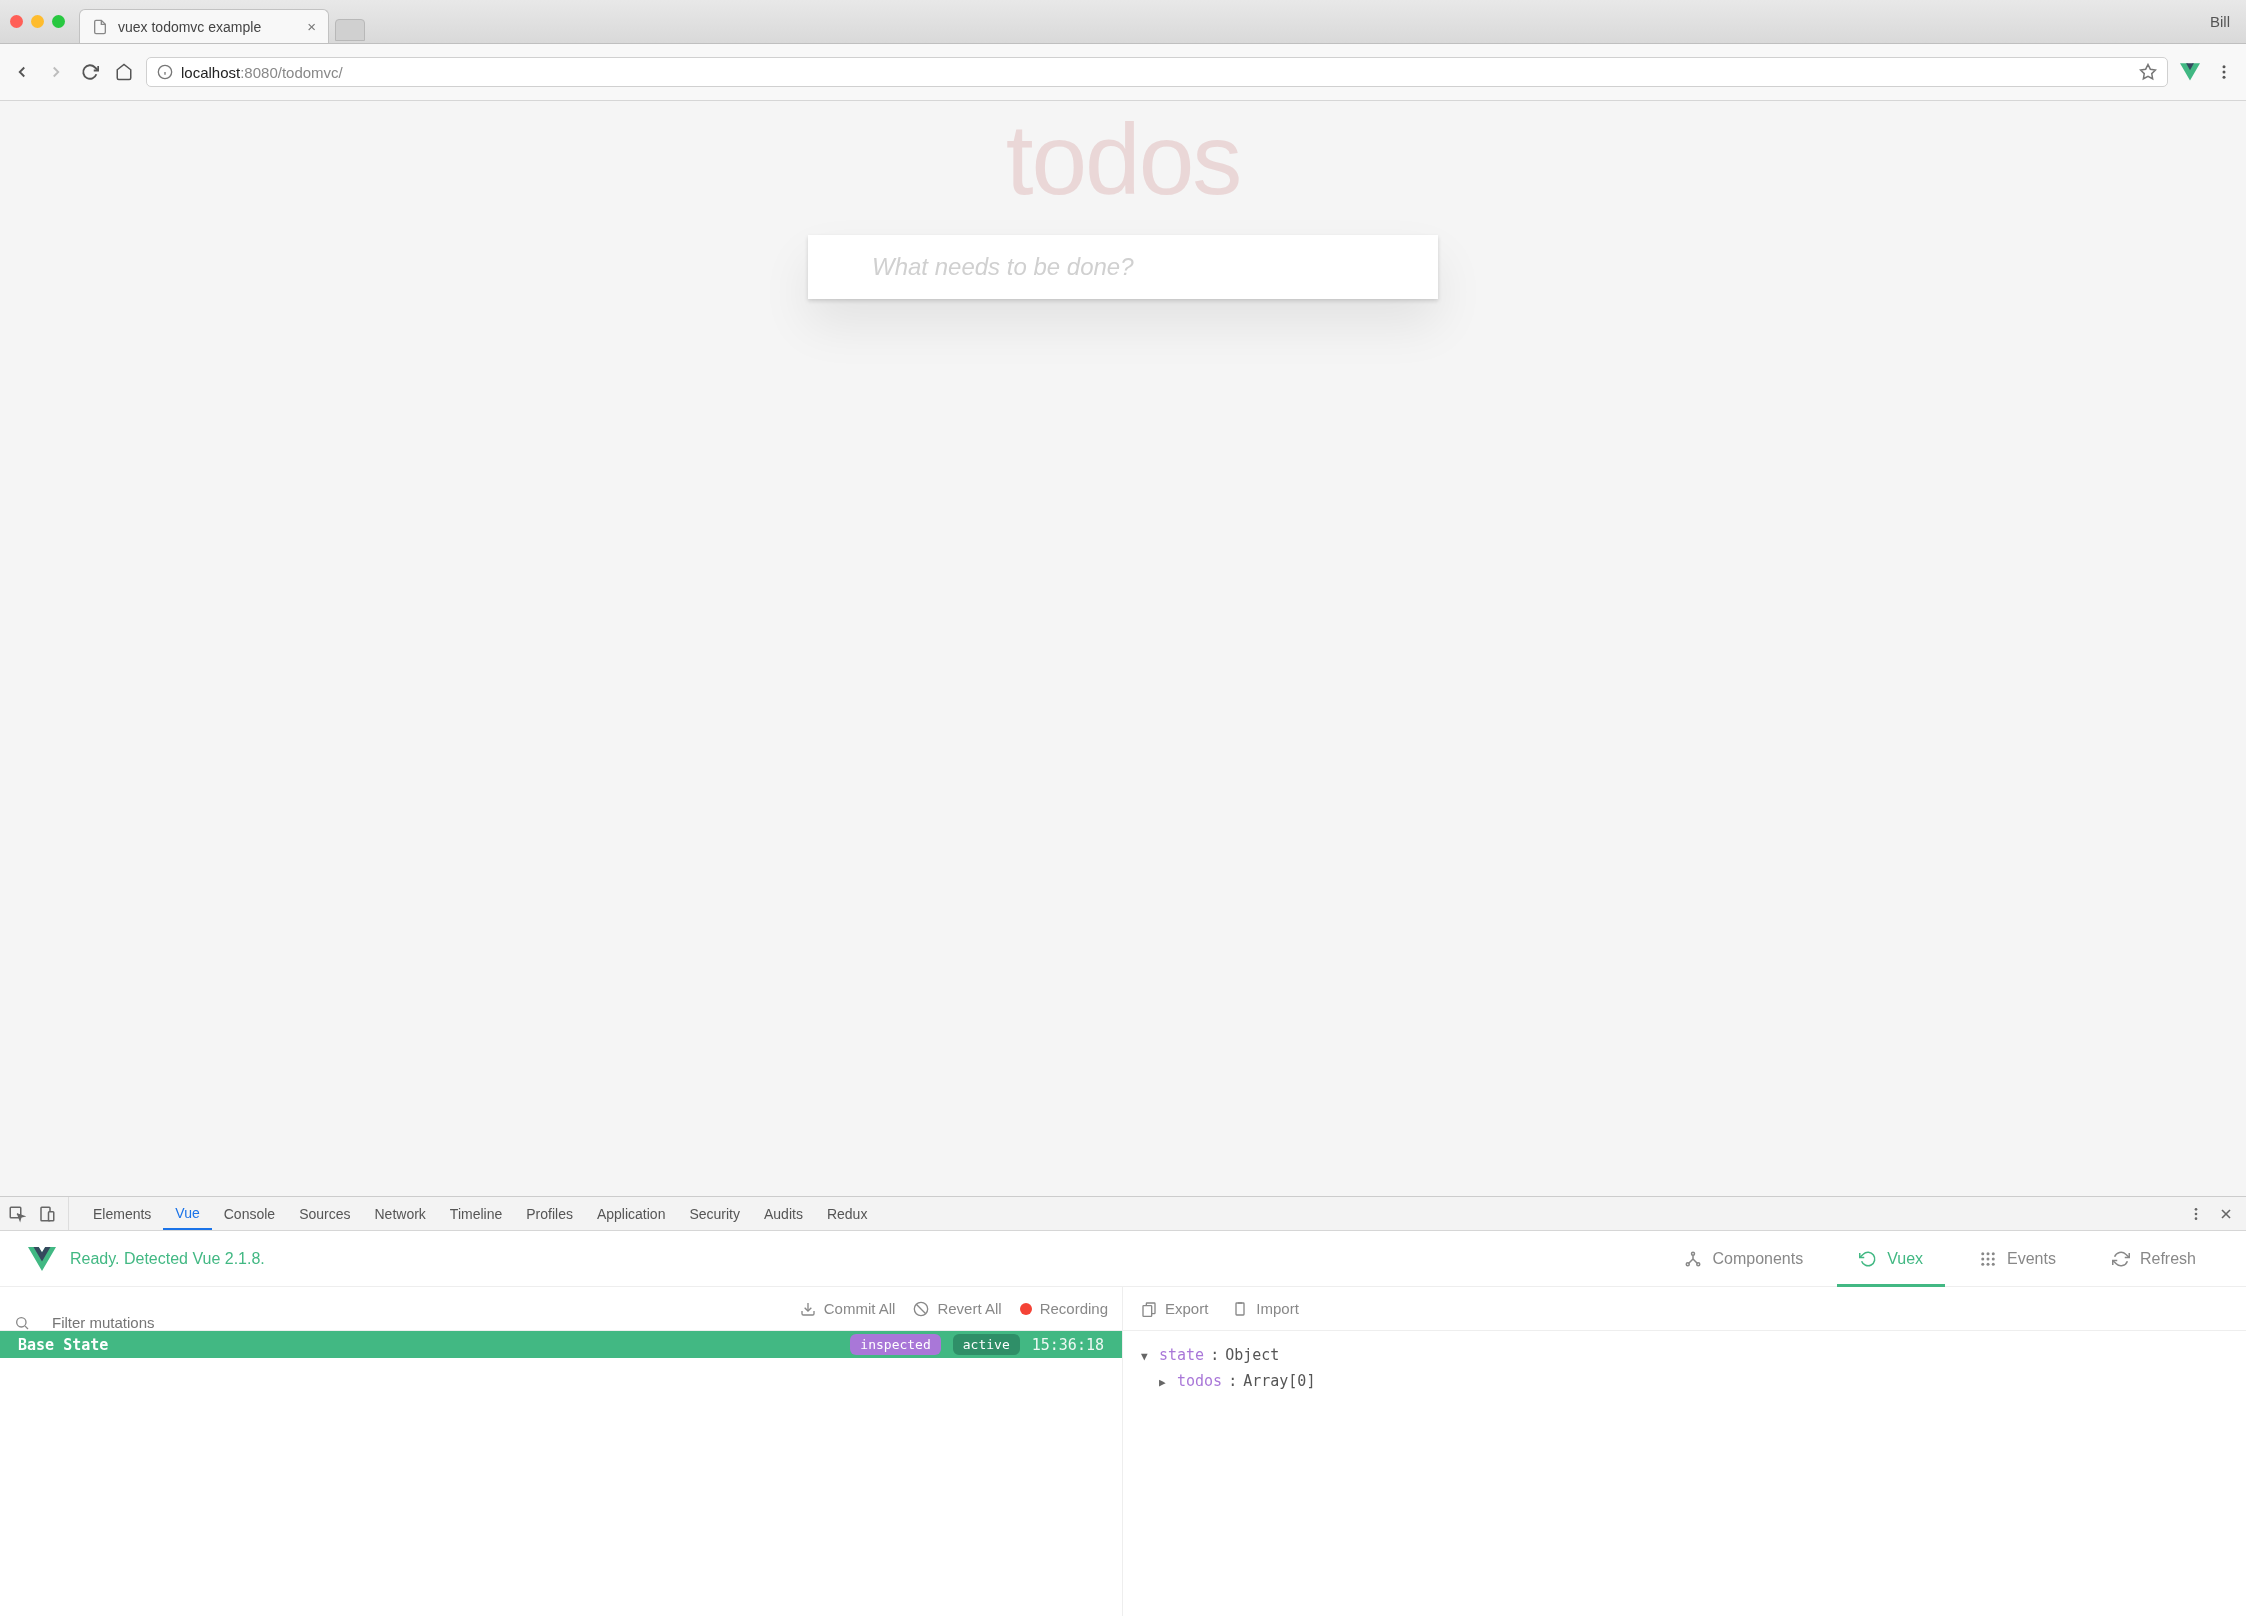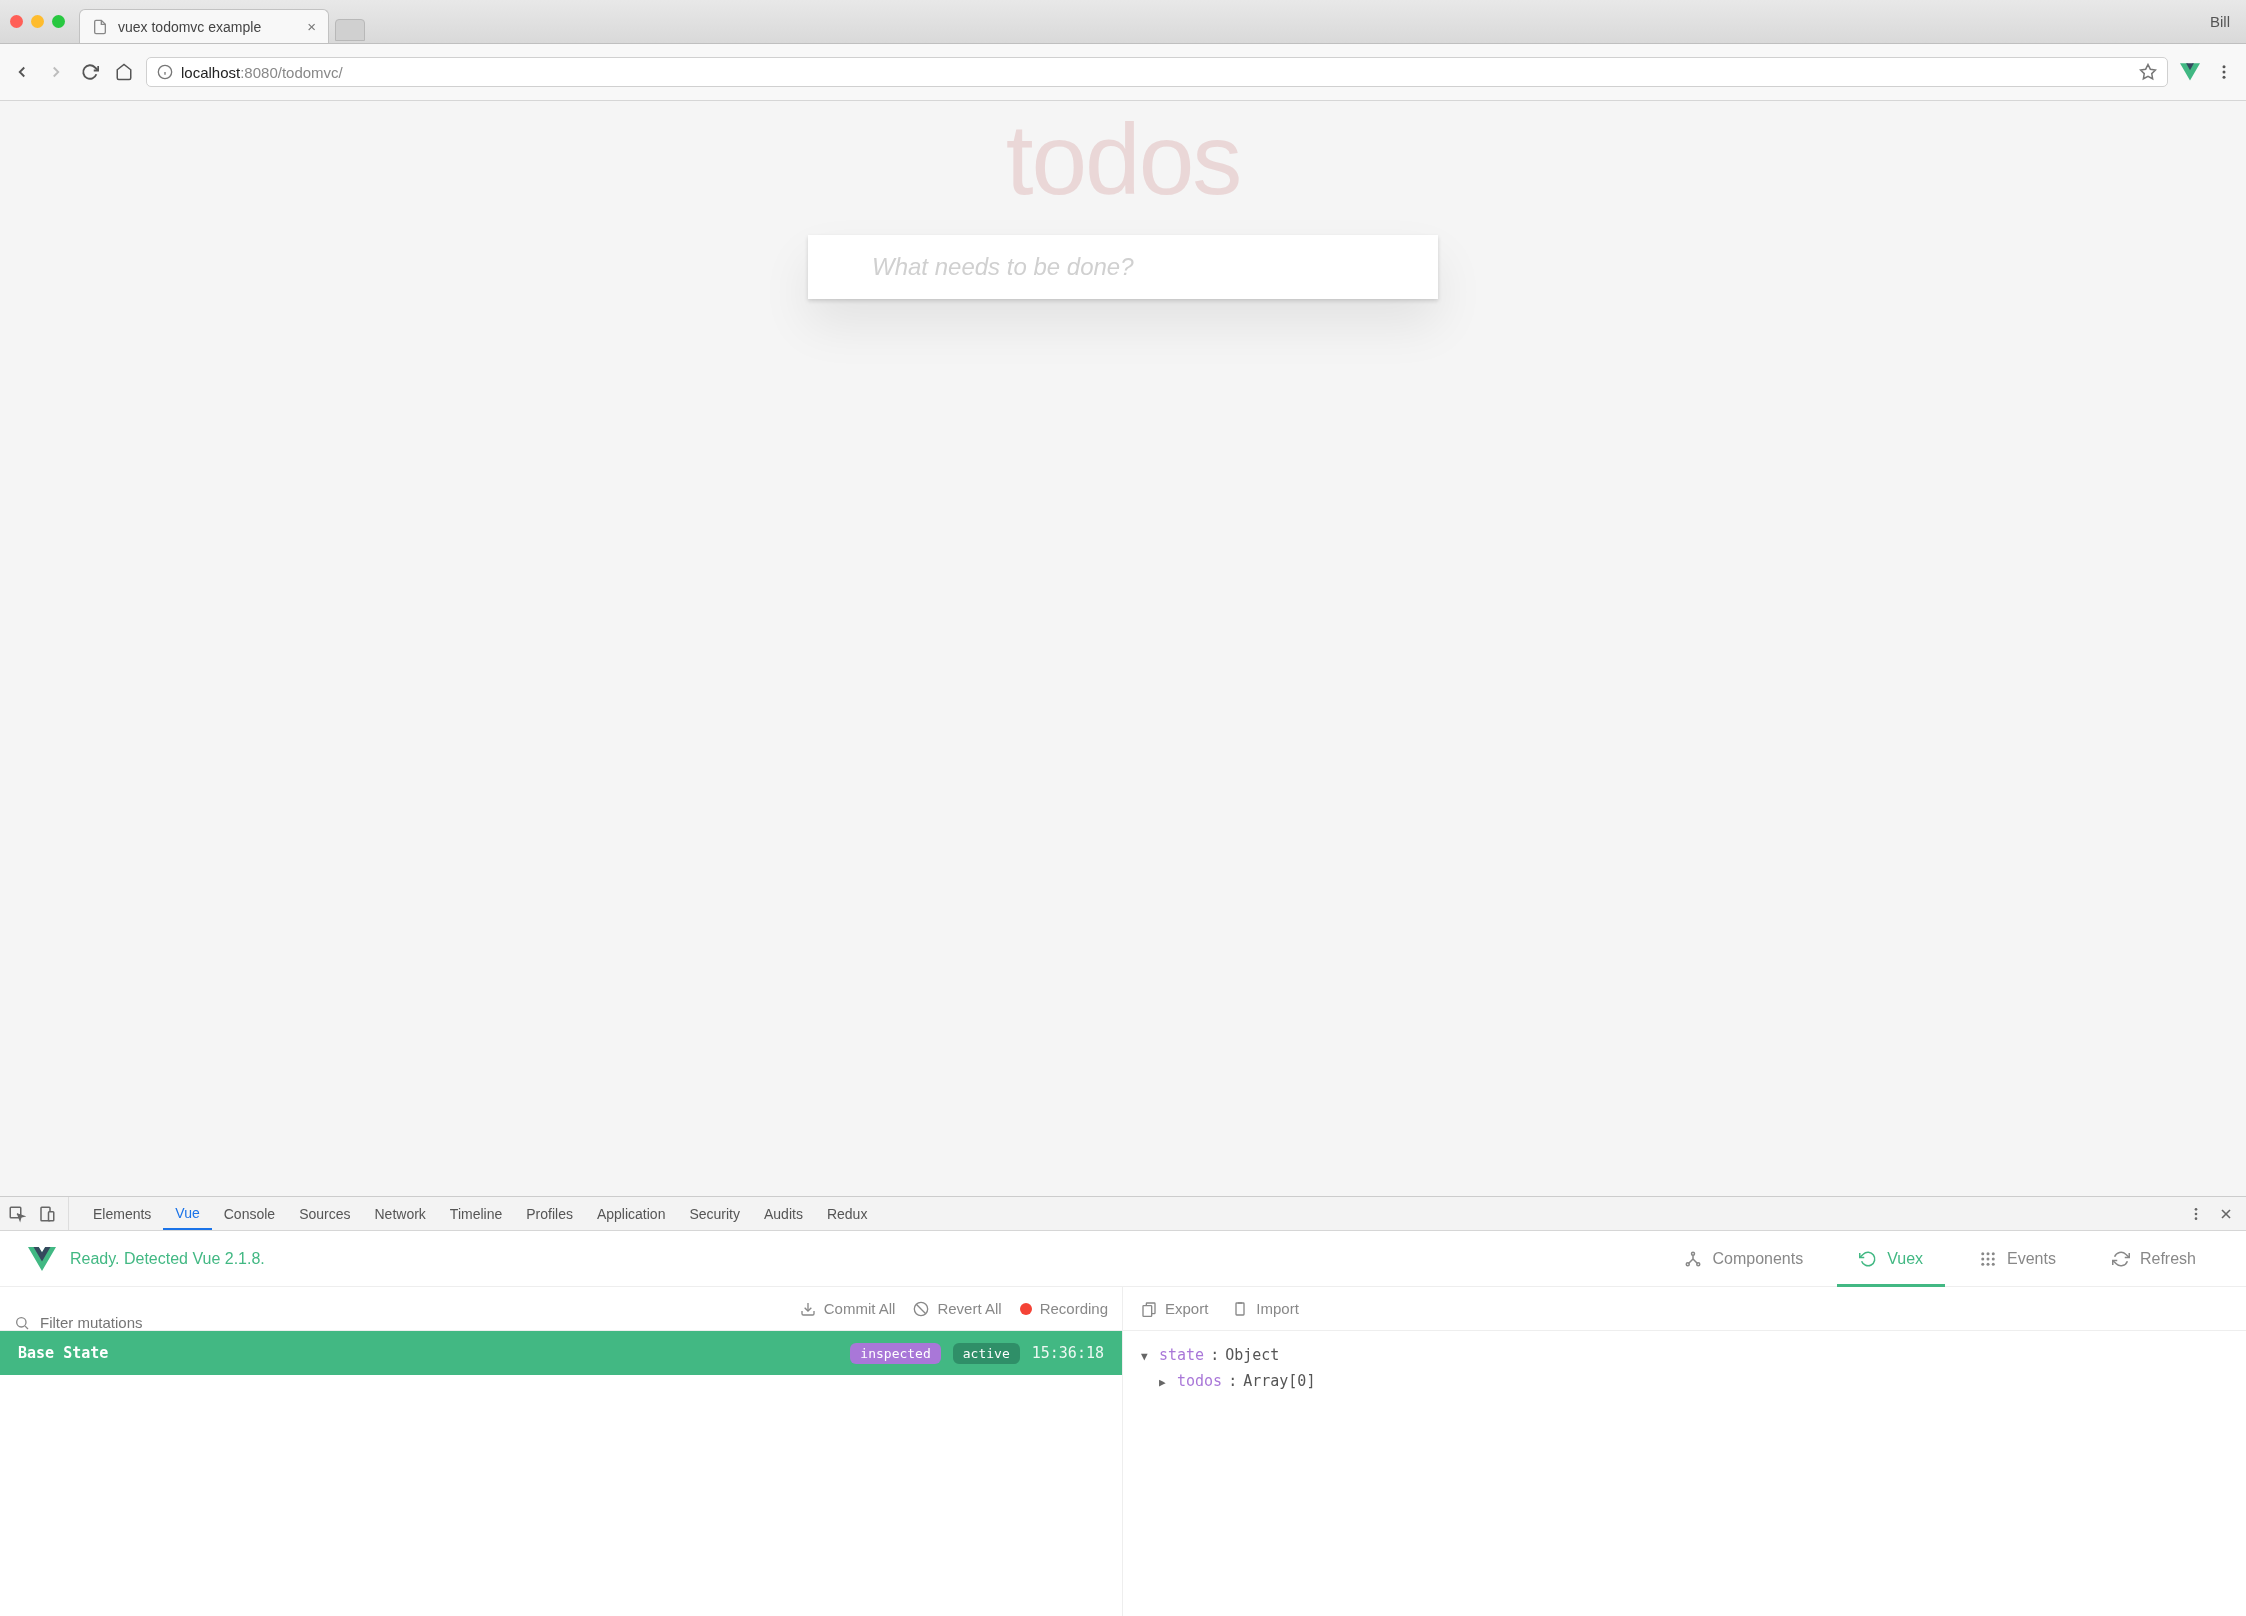--- a/index.html
+++ b/index.html
@@ -49,26 +49,26 @@
   .vue-logo svg { width:28px;height:28px; }
   .vue-status { color:#42b883; font-size:16px; }
   .vue-nav { margin-left:auto; display:flex; align-items:stretch; height:100%; gap:12px; }
   .vue-nav-item { display:flex; align-items:center; gap:10px; padding:0 22px; color:#888; font-size:16px; cursor:pointer; position:relative; }
   .vue-nav-item.active { color:#42b883; }
   .vue-nav-item.active::after { content:""; position:absolute; left:0;right:0;bottom:-1px; height:3px; background:#42b883; }
 
   .vue-body { flex:1; display:flex; min-height:0; }
   .mut-panel { width:50%; border-right:1px solid #eee; display:flex; flex-direction:column; }
   .mut-toolbar { height:44px; border-bottom:1px solid #eee; display:flex; align-items:center; padding:0 14px; gap:18px; color:#888; font-size:15px; }
-  .mut-toolbar .filter { flex:1; display:flex; align-items:center; gap:10px;margin-top:28px; }
+  .mut-toolbar .filter { flex:1; display:flex; align-items:center; gap:22px;margin-top:28px; }
   .mut-toolbar input { border:none; outline:none; font-size:15px; color:#555; background:transparent; width:100%; }
   .mut-toolbar .tb-btn { display:flex; align-items:center; gap:8px; cursor:pointer; }
   .rec-dot { width:12px;height:12px;border-radius:50%; background:#f44336; }
 
-  .mut-row { height:44px; background:#42b883; color:#fff; display:flex; align-items:center; padding:0 18px; gap:12px; font-family: Menlo, Consolas, monospace; font-size:15px; }
+  .mut-row { height:27px; background:#42b883; color:#fff; display:flex; align-items:center; padding:0 18px; gap:12px; font-family: Menlo, Consolas, monospace; font-size:15px; }
   .mut-row .label { font-weight:600; }
   .mut-row .spacer { flex:1; }
   .badge { font-size:13px; padding:3px 10px; border-radius:6px; font-family: Menlo, monospace; }
   .badge.inspected { background:#a977d8; }
   .badge.active { background:#2f8f68; }
   .mut-ts { font-family: Menlo, monospace; opacity:0.9; }
 
   .state-panel { width:50%; display:flex; flex-direction:column; }
   .state-toolbar { height:44px; border-bottom:1px solid #eee; display:flex; align-items:center; gap:24px; padding:0 18px; color:#888; font-size:15px; }
   .state-toolbar .tb-btn { display:flex; align-items:center; gap:8px; cursor:pointer; }

